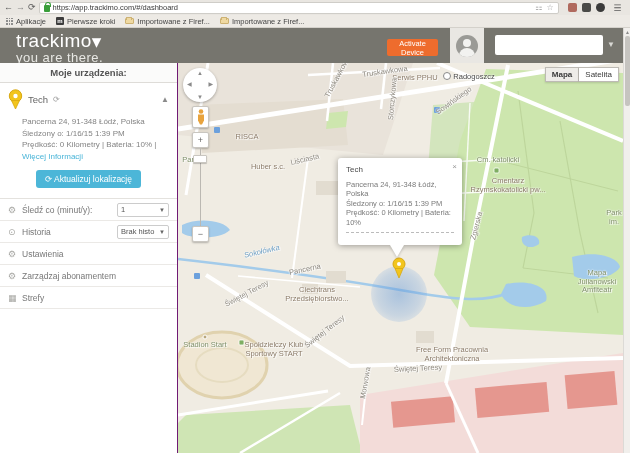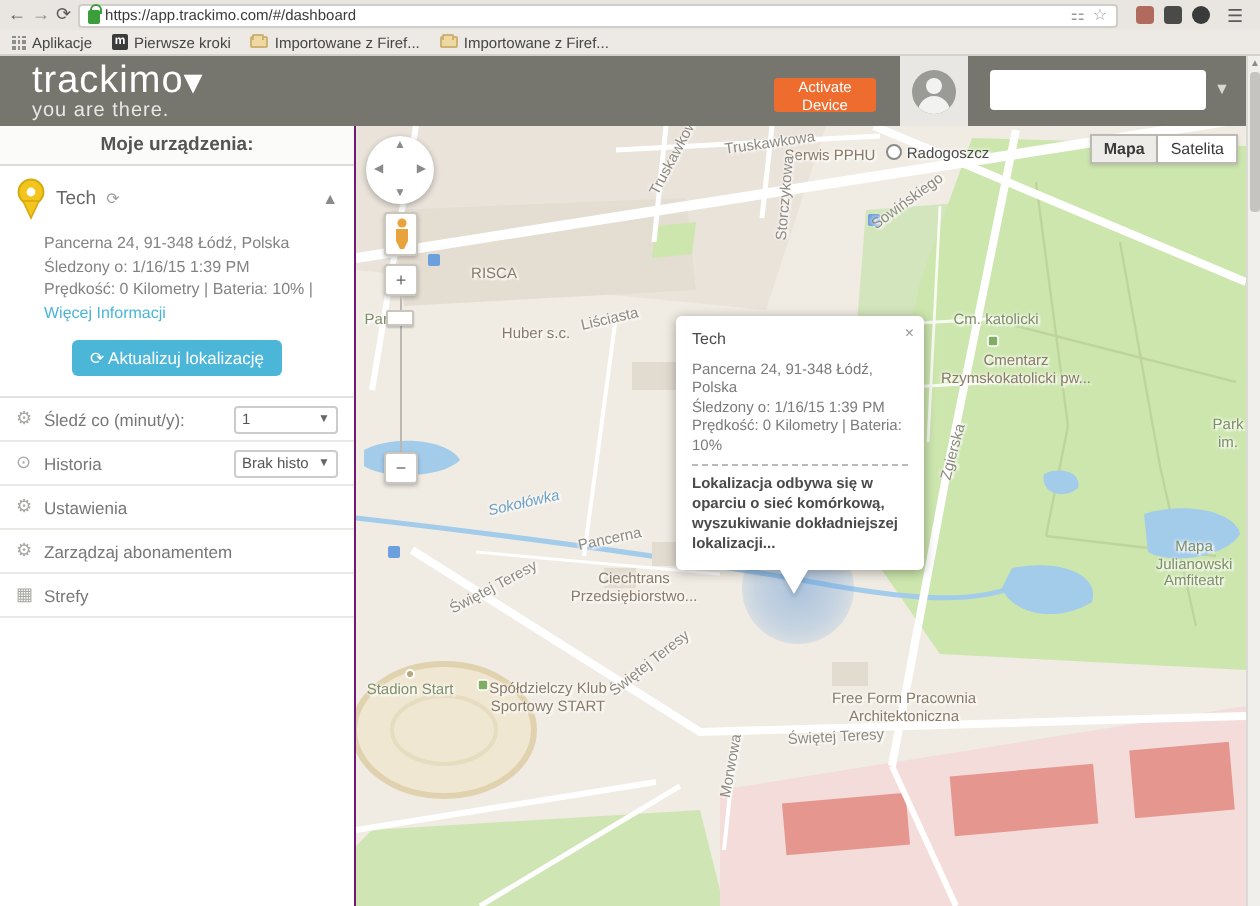--- a/index.html
+++ b/index.html
@@ -31,21 +31,21 @@
 
   
   .scrollbar { position:absolute; right:0; top:28px; width:7px; height:425px; background:#f1efec; border-left:1px solid #dcdad6; }
   .scrollthumb { position:absolute; left:1px; top:8px; width:5px; height:70px; background:#c6c4c0; border-radius:2px; }
   .scrollup { position:absolute; left:0; top:0; width:7px; height:8px; color:#8a8a8a; font-size:5px; text-align:center; line-height:8px; }
 
   
   .appheader { position:absolute; left:0; top:28px; width:623px; height:35px; background:#76756e; }
   .logo { position:absolute; left:16px; top:3px; color:#fff; cursor:pointer; }
   .logo .word { font-size:19px; letter-spacing:.5px; line-height:19px; }
-  .logo .tag { font-size:10px; color:#e8e8e4; letter-spacing:.5px; }
+  .logo .tag { font-size:13px; color:#e8e8e4; letter-spacing:.5px; }
   .logo .pindot { display:inline-block; transform:translateY(1px); }
   .activate { position:absolute; left:387px; top:11px; width:51px; height:17px; background:#ee6c2d; color:#fff; border:none; border-radius:2px; font-size:7.5px; font-family:inherit; cursor:pointer; }
   .avatarbox { position:absolute; left:450px; top:28px; width:34px; height:35px; background:#e9e7e3; display:flex; align-items:center; justify-content:center; }
   .avatar { width:22px; height:22px; border-radius:50%; background:#9a9a96; position:relative; overflow:hidden; }
   .avatar:before { content:""; position:absolute; left:7px; top:4px; width:8px; height:8px; border-radius:50%; background:#f2f2f0; }
   .avatar:after { content:""; position:absolute; left:3px; top:13px; width:16px; height:10px; border-radius:8px 8px 0 0; background:#f2f2f0; }
   .userblock { position:absolute; left:495px; top:35px; width:108px; height:20px; background:#fff; border-radius:2px; }
   .userchev { position:absolute; left:607px; top:40px; color:#d8d8d4; font-size:8px; }
 
   
@@ -347,21 +347,20 @@
     </svg>
 
     <div class="popup">
       <span class="pclose">×</span>
       <div class="ptitle">Tech</div>
       <div>Pancerna 24, 91-348 Łódź, Polska</div>
       <div>Śledzony o: 1/16/15 1:39 PM</div>
       <div>Prędkość: 0 Kilometry | Bateria:</div>
       <div>10%</div>
       <div class="psep"></div>
-      <div class="pmsg">Lokalizacja odbywa się w oparciu o sieć komórkową, wyszukiwanie dokładniejszej lokalizacji...</div>
       <div class="ptail"></div>
     </div>
 
     <div class="panctl">
       <span class="pan-n">▲</span>
       <span class="pan-s">▼</span>
       <span class="pan-w">◀</span>
       <span class="pan-e">▶</span>
     </div>
     <div class="pegman">

